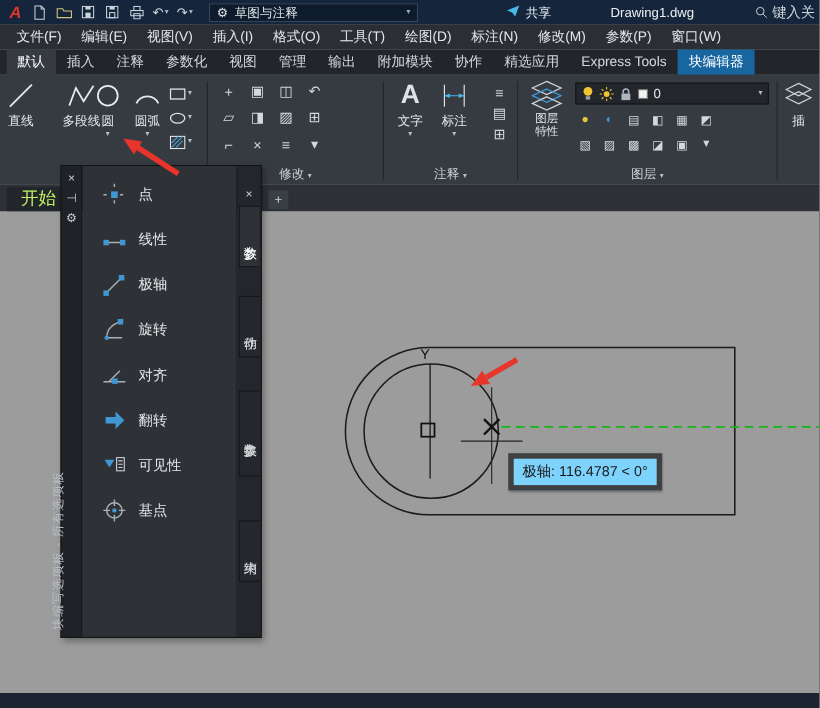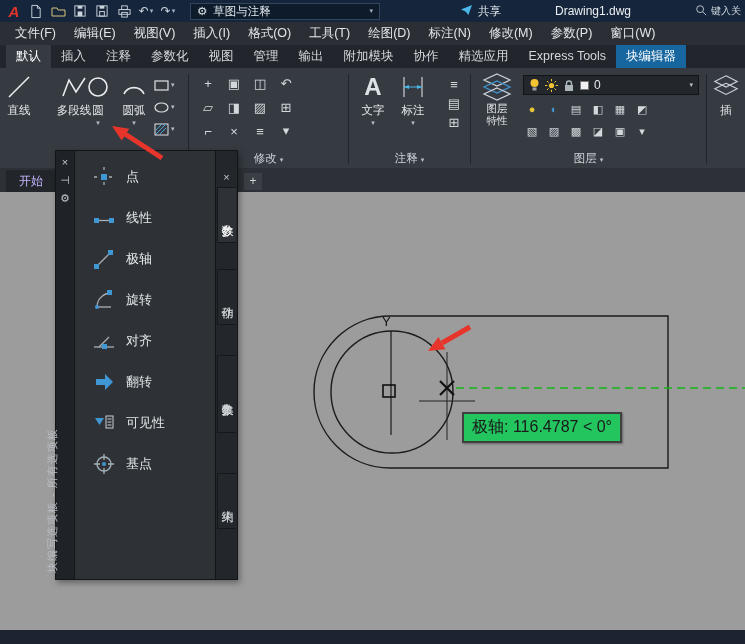--- a/index.html
+++ b/index.html
@@ -10,21 +10,21 @@
 
   
   .qat{position:absolute;top:0;left:0;right:0;height:22px;background:#15263c;display:flex;align-items:center;gap:2px;padding:0 4px;color:#dfe5ec;z-index:5}
   .logo{width:20px;height:18px;display:flex;align-items:center;justify-content:center;color:#e0352b;font-weight:bold;font-style:italic;font-size:15px}
   .qicon{min-width:20px;height:18px;display:flex;align-items:center;justify-content:center;font-size:12px;color:#ccd4dc}
   .mini-caret{font-style:normal;font-size:7px;color:#9fb0c0;margin-left:1px}
   .workspace{display:flex;align-items:center;gap:6px;background:#0d1b2b;border:1px solid #31455c;height:17px;padding:0 6px;margin-left:10px;width:190px;font-size:11.5px;color:#dfe5ea}
   .workspace .sp{flex:1}
   .share{display:flex;gap:5px;margin-left:78px;font-size:11.5px;color:#e6ebf0}
   .doc-title{margin-left:52px;font-size:12px;color:#eceff2}
-  .search{margin-left:auto;display:flex;align-items:flex-start;gap:4px;font-size:10px;color:#cfd5db;max-width:58px;overflow:hidden;white-space:nowrap}
+  .search{margin-left:auto;display:flex;align-items:center;gap:4px;font-size:13px;color:#cfd5db;max-width:58px;overflow:hidden;white-space:nowrap}
 
   
   .menubar{position:absolute;top:22px;left:0;right:0;height:23px;background:#2b2f35;display:flex;align-items:center;padding-left:6px;color:#e4e7ea;font-size:12.5px;z-index:5}
   .menu-item{padding:0 9px;line-height:23px}
 
   
   .ribbon-tabs{position:absolute;top:45px;left:0;right:0;height:23px;background:#22252b;display:flex;align-items:flex-end;padding-left:6px;font-size:12.5px;color:#d5d9de;z-index:5}
   .rtab{padding:0 10px;height:23px;line-height:23px;white-space:nowrap}
   .rtab.active{background:#363b42;color:#fff}
   .rtab.contextual{background:#1766a0;color:#fff}
@@ -40,26 +40,26 @@
   .srow{display:flex;align-items:center;gap:2px;height:22px}
   .sicon{width:22px;height:20px;display:flex;align-items:center;justify-content:center;color:#d3d8dd;font-size:13px}
   .mgrid{position:absolute;left:8px;top:5px;display:grid;grid-template-columns:repeat(4,26px);grid-auto-rows:24px}
   .layercombo{position:absolute;left:52px;top:7px;width:176px;height:20px;background:#23272c;border:1px solid #121518;display:flex;align-items:center;gap:5px;padding:0 5px;color:#e6e9ec;font-size:12px}
   .lrow{position:absolute;left:52px;display:flex;gap:4px}
   .lrow .sicon{width:18px;font-size:11px}
   .two-line{font-size:10.5px;line-height:11px}
 
   
   .filetabs{position:absolute;top:168px;left:0;right:0;height:24px;background:#2d3137;z-index:4}
-  .ftab{position:absolute;left:6px;top:2px;height:22px;line-height:22px;padding:0 13px;background:#22262b;color:#c4b5fd;font-size:12px}
+  .ftab{position:absolute;left:6px;top:2px;height:22px;line-height:22px;padding:0 13px;background:#22262b;color:#bef264;font-size:16px}
   .ftab-new{position:absolute;left:244px;top:5px;width:18px;height:17px;background:#3a3f45;color:#cfd4d9;text-align:center;line-height:16px;font-size:12px}
 
   
   .canvas{position:absolute;top:192px;left:0;right:0;bottom:14px;background:#9c9c9c;z-index:1}
-  .tooltip{position:absolute;left:462px;top:412px;background:#22c55e;border:2px solid #404040;box-shadow:1px 1px 2px rgba(0,0,0,.35);padding:3px 8px;font-size:16px;color:#1a1a1a;z-index:10;white-space:nowrap}
+  .tooltip{position:absolute;left:462px;top:412px;background:#7dd3fc;border:5px solid #404040;box-shadow:1px 1px 2px rgba(0,0,0,.35);padding:3px 8px;font-size:13px;color:#1a1a1a;z-index:10;white-space:nowrap}
 
   
   .bottombar{position:absolute;left:0;right:0;bottom:0;height:14px;background:#1b2430;z-index:5}
 
   
   .palette{position:absolute;left:55px;top:150px;width:183px;height:430px;z-index:20;display:flex;box-shadow:2px 3px 6px rgba(0,0,0,.35)}
   .pal-titlebar{width:20px;background:#1f2327;border:1px solid #121416;position:relative}
   .pal-tbicon{width:14px;height:14px;margin:4px auto 2px;color:#c2c7cc;font-size:11px;display:flex;align-items:center;justify-content:center}
   .pal-vtitle{position:absolute;left:4px;bottom:6px;transform-origin:left bottom;transform:rotate(-90deg);white-space:nowrap;font-size:11px;color:#b9bec3;letter-spacing:1px}
   .pal-body{width:141px;background:#2e3236;border:1px solid #121416;border-left:none;padding-top:5px}

